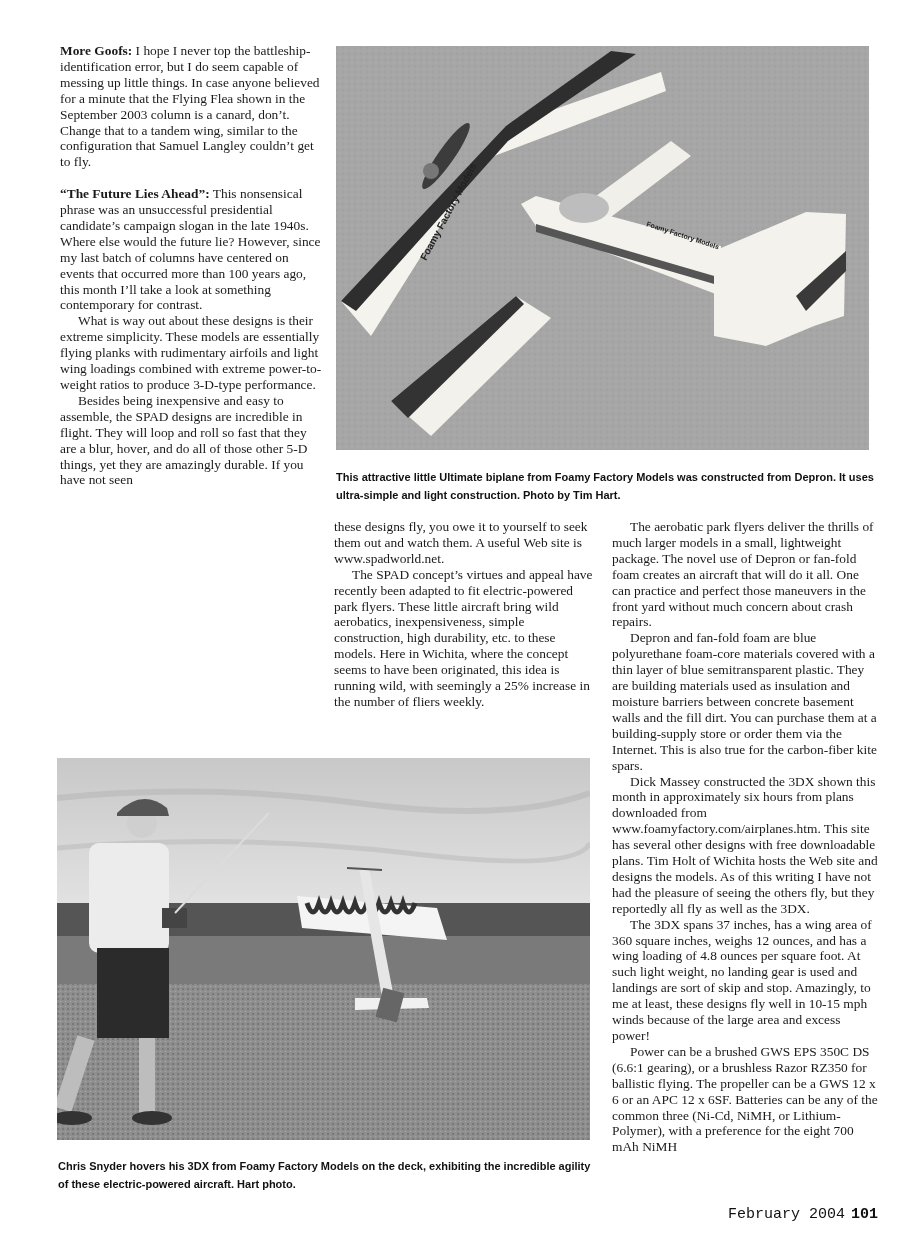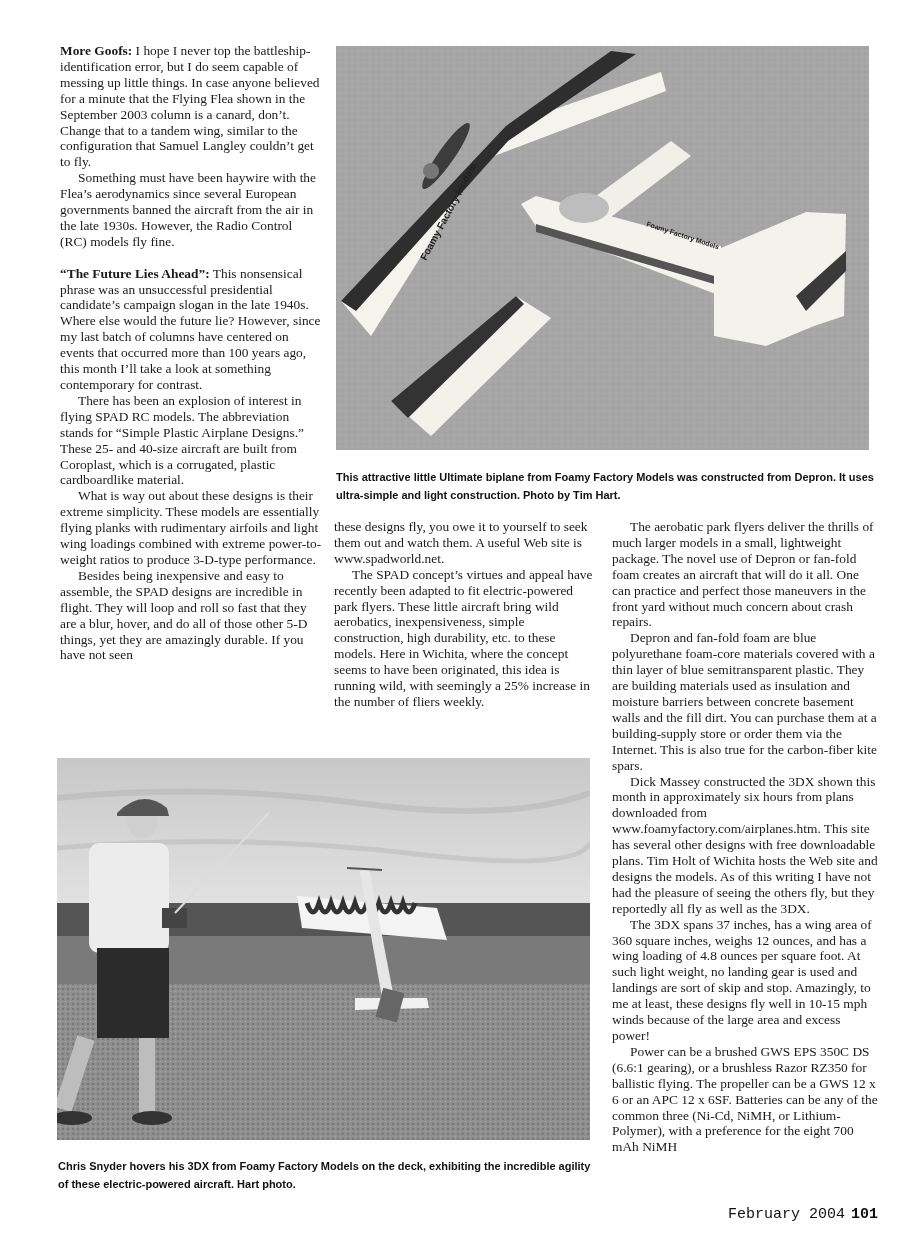--- a/index.html
+++ b/index.html
@@ -12,23 +12,21 @@
   .caption { position:absolute; font-family:"Liberation Sans", sans-serif; font-weight:bold; font-size:11px; line-height:18px; color:#111; }
   .photo { position:absolute; overflow:hidden; }
   .footer { position:absolute; right:38px; top:1206px; font-family:Liberation Mono, monospace; font-size:15px; color:#111; }
   .footer b { font-weight:bold; margin-left:6px; }
 </style>
 </head>
 <body>
 
 <div class="col" style="left:60px; top:43px; width:262px;">
   <p class="noindent"><b>More Goofs:</b><span> I hope I never top the battleship-identification error, but I do seem capable of messing up little things. In case anyone believed for a minute that the Flying Flea shown in the September 2003 column is a canard, don’t. Change that to a tandem wing, similar to the configuration that Samuel Langley couldn’t get to fly.</span></p>
-  <p>Something must have been haywire with the Flea’s aerodynamics since several European governments banned the aircraft from the air in the late 1930s. However, the Radio Control (RC) models fly fine.</p>
   <p class="noindent gap"><b>“The Future Lies Ahead”:</b><span> This nonsensical phrase was an unsuccessful presidential candidate’s campaign slogan in the late 1940s. Where else would the future lie? However, since my last batch of columns have centered on events that occurred more than 100 years ago, this month I’ll take a look at something contemporary for contrast.</span></p>
-  <p>There has been an explosion of interest in flying SPAD RC models. The abbreviation stands for “Simple Plastic Airplane Designs.” These 25- and 40-size aircraft are built from Coroplast, which is a corrugated, plastic cardboardlike material.</p>
   <p>What is way out about these designs is their extreme simplicity. These models are essentially flying planks with rudimentary airfoils and light wing loadings combined with extreme power-to-weight ratios to produce 3-D-type performance.</p>
   <p>Besides being inexpensive and easy to assemble, the SPAD designs are incredible in flight. They will loop and roll so fast that they are a blur, hover, and do all of those other 5-D things, yet they are amazingly durable. If you have not seen</p>
 </div>
 
 <div class="photo" style="left:336px; top:46px; width:533px; height:404px; background:#a9a9a9;">
   <svg width="533" height="404" viewBox="0 0 533 404">
     <defs>
       <pattern id="carpet" width="6" height="6" patternUnits="userSpaceOnUse">
         <rect width="6" height="6" fill="#a6a6a6"></rect>
         <circle cx="1" cy="2" r="0.8" fill="#9a9a9a"></circle>

